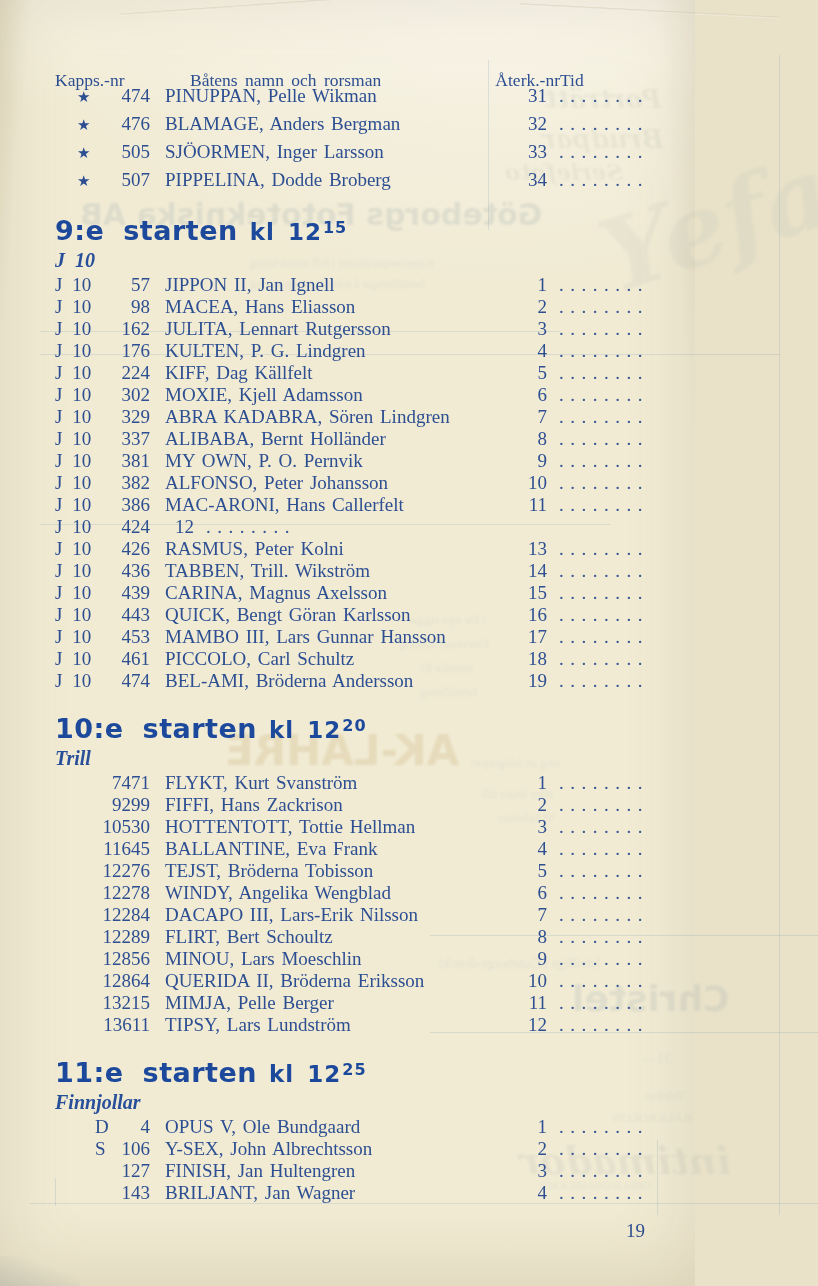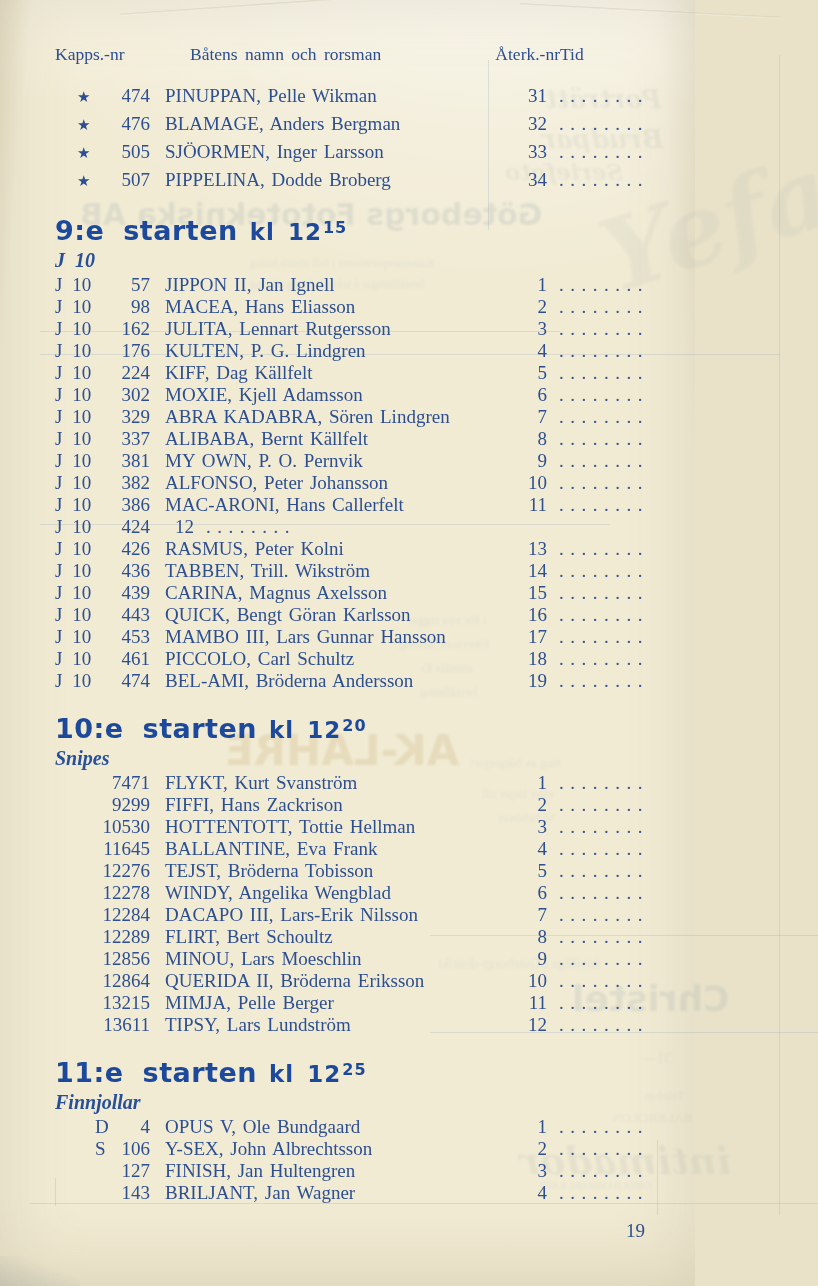--- a/index.html
+++ b/index.html
@@ -27,21 +27,21 @@
   .ghost.plain{font-family:"Liberation Serif",serif;color:#8fa0a4;}
   .ghost.bold{font-family:"DejaVu Sans",sans-serif;font-weight:bold;color:#90a0a6;}
   .ghost.script{font-family:"DejaVu Serif",serif;font-style:italic;font-weight:bold;color:#9aa49e;}
   .ghost.tan{font-family:"DejaVu Sans",sans-serif;font-weight:bold;color:#c9ae74;}
   .bleed-line{position:absolute;background:rgba(115,150,178,.20);pointer-events:none;}
   
   .content{position:relative;padding:42px 40px 0 55px;}
   .thead{display:flex;align-items:baseline;font-size:17.5px;height:24px;line-height:24px;}
   .th1{width:135px;flex:none;}
   .th2{flex:1;word-spacing:3px;}
-  .th3{width:110px;flex:none;text-align:right;}
+  .th3{width:110px;flex:none;text-align:right;margin-top:26px;}
   .th4{width:95px;flex:none;text-align:left;padding-right:10px;box-sizing:border-box;}
   .section{margin-top:22px;}
   .section.first{margin-top:16px;}
   .heading{font-family:"DejaVu Sans",sans-serif;font-weight:bold;font-size:27px;
     color:#1c499c;letter-spacing:.5px;word-spacing:9px;height:32px;line-height:30px;margin-bottom:0;}
   .h-time{font-size:23px;margin-left:12px;letter-spacing:1px;word-spacing:4px;}
   .h-sup{font-size:16px;position:relative;top:-7px;left:1px;}
   .class-label{font-weight:bold;font-style:italic;font-size:20px;height:24px;line-height:24px;word-spacing:5px;color:#28509a;}
   .rows{margin-top:2px;}
   .row{display:flex;align-items:baseline;height:22px;line-height:22px;font-size:19px;}
@@ -178,21 +178,21 @@
               <span class="dots">........</span>
             </div>
             <div class="row">
               <span class="c1"><span class="cls pos0">J 10</span><span class="num">329</span></span>
               <span class="bname">ABRA KADABRA, Sören Lindgren</span>
               <span class="ret">7</span>
               <span class="dots">........</span>
             </div>
             <div class="row">
               <span class="c1"><span class="cls pos0">J 10</span><span class="num">337</span></span>
-              <span class="bname">ALIBABA, Bernt Källfelt</span>
+              <span class="bname">ALIBABA, Bernt Holländer</span>
               <span class="ret">8</span>
               <span class="dots">........</span>
             </div>
             <div class="row">
               <span class="c1"><span class="cls pos0">J 10</span><span class="num">381</span></span>
               <span class="bname">MY OWN, P. O. Pernvik</span>
               <span class="ret">9</span>
               <span class="dots">........</span>
             </div>
             <div class="row">
@@ -251,21 +251,21 @@
             <div class="row">
               <span class="c1"><span class="cls pos0">J 10</span><span class="num">474</span></span>
               <span class="bname">BEL-AMI, Bröderna Andersson</span>
               <span class="ret">19</span>
               <span class="dots">........</span>
             </div>
           </div>
         </div>
         <div class="section">
           <div class="heading"><span class="h-main">10:e starten</span><span class="h-time">kl 12<span class="h-sup">20</span></span></div>
-          <div class="class-label">Snipes</div>
+          <div class="class-label">Trill</div>
           <div class="rows">
             <div class="row">
               <span class="c1"><span class="num">7471</span></span>
               <span class="bname">FLYKT, Kurt Svanström</span>
               <span class="ret">1</span>
               <span class="dots">........</span>
             </div>
             <div class="row">
               <span class="c1"><span class="num">9299</span></span>
               <span class="bname">FIFFI, Hans Zackrison</span>

